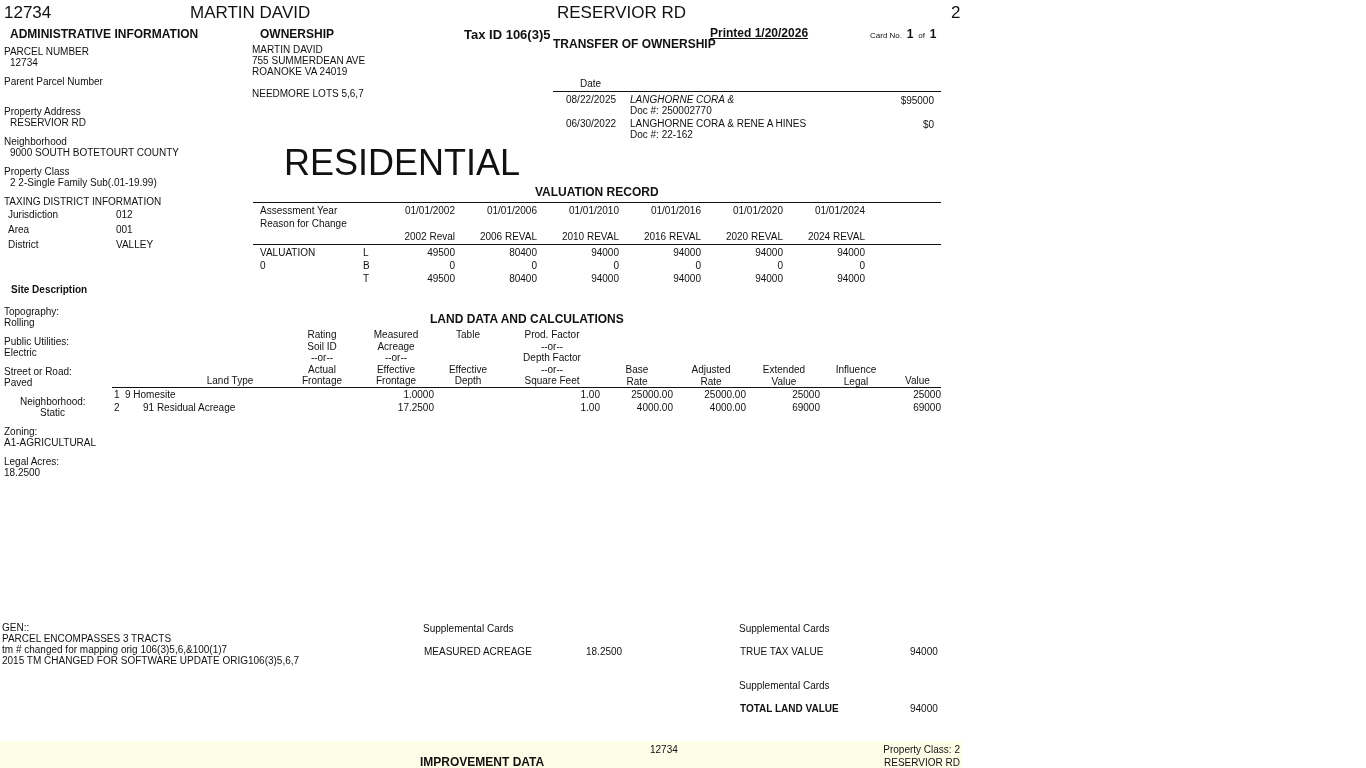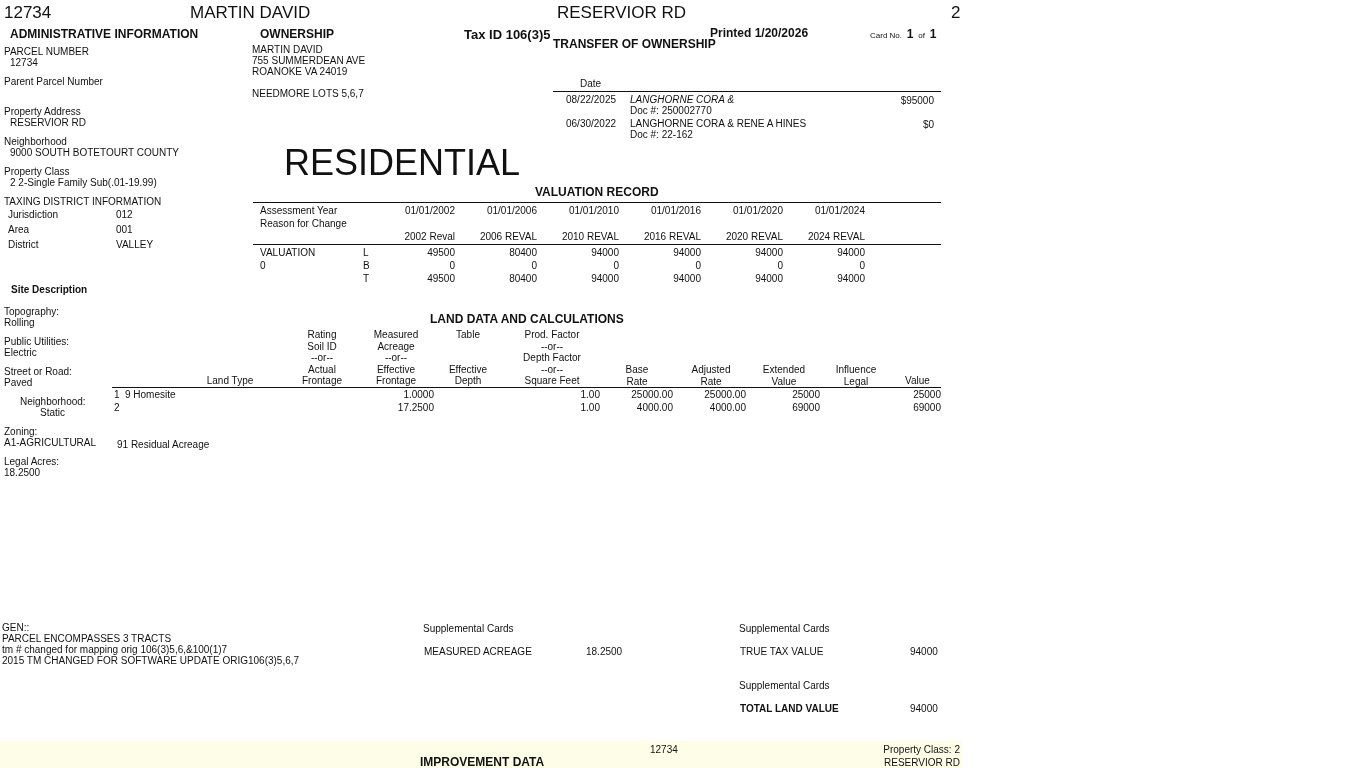--- a/index.html
+++ b/index.html
@@ -42,21 +42,21 @@
 <div class="abs sm" style="left:8px;top:239px;">District</div>
 <div class="abs sm" style="left:116px;top:239px;">VALLEY</div>
 
 <div class="abs hdr" style="left:260px;top:27px;">OWNERSHIP</div>
 <div class="abs sm" style="left:252px;top:44px;">MARTIN DAVID</div>
 <div class="abs sm" style="left:252px;top:55px;">755 SUMMERDEAN AVE</div>
 <div class="abs sm" style="left:252px;top:66px;">ROANOKE VA 24019</div>
 <div class="abs sm" style="left:252px;top:88px;">NEEDMORE LOTS 5,6,7</div>
 
 <div class="abs hdr" style="left:464px;top:27px;font-size:13px;">Tax ID 106(3)5</div>
-<div class="abs hdr" style="left:710px;top:26px;">Printed 1/20/2026</div>
+<div class="abs hdr" style="left:710px;top:26px;text-decoration:underline;">Printed 1/20/2026</div>
 <div class="abs" style="left:870px;top:27px;">
   <span class="tiny">Card No.</span>
   <span style="font-size:12px;font-weight:bold;margin-left:2px;">1</span>
   <span class="tiny" style="margin-left:2px;">of</span>
   <span style="font-size:12px;font-weight:bold;margin-left:2px;">1</span>
 </div>
 
 <div class="abs hdr" style="left:553px;top:37px;">TRANSFER OF OWNERSHIP</div>
 <div class="abs sm" style="left:580px;top:78px;">Date</div>
 <div class="hline" style="left:553px;top:91px;width:388px;"></div>
@@ -187,21 +187,21 @@
 <div class="abs sm" style="left:114px;top:389px;">1</div>
 <div class="abs sm" style="left:125px;top:389px;">9 Homesite</div>
 <div class="abs sm r" style="left:374px;top:389px;width:60px;">1.0000</div>
 <div class="abs sm r" style="left:550px;top:389px;width:50px;">1.00</div>
 <div class="abs sm r" style="left:613px;top:389px;width:60px;">25000.00</div>
 <div class="abs sm r" style="left:686px;top:389px;width:60px;">25000.00</div>
 <div class="abs sm r" style="left:760px;top:389px;width:60px;">25000</div>
 <div class="abs sm r" style="left:881px;top:389px;width:60px;">25000</div>
 
 <div class="abs sm" style="left:114px;top:402px;">2</div>
-<div class="abs sm" style="left:117px;top:402px;margin-top:37px;">91 Residual Acreage</div>
+<div class="abs sm" style="left:143px;top:402px;">91 Residual Acreage</div>
 <div class="abs sm r" style="left:374px;top:402px;width:60px;">17.2500</div>
 <div class="abs sm r" style="left:550px;top:402px;width:50px;">1.00</div>
 <div class="abs sm r" style="left:613px;top:402px;width:60px;">4000.00</div>
 <div class="abs sm r" style="left:686px;top:402px;width:60px;">4000.00</div>
 <div class="abs sm r" style="left:760px;top:402px;width:60px;">69000</div>
 <div class="abs sm r" style="left:881px;top:402px;width:60px;">69000</div>
 
 <div class="abs sm" style="left:2px;top:622px;">GEN::</div>
 <div class="abs sm" style="left:2px;top:633px;">PARCEL ENCOMPASSES 3 TRACTS</div>
 <div class="abs sm" style="left:2px;top:644px;">tm # changed for mapping orig 106(3)5,6,&amp;100(1)7</div>

